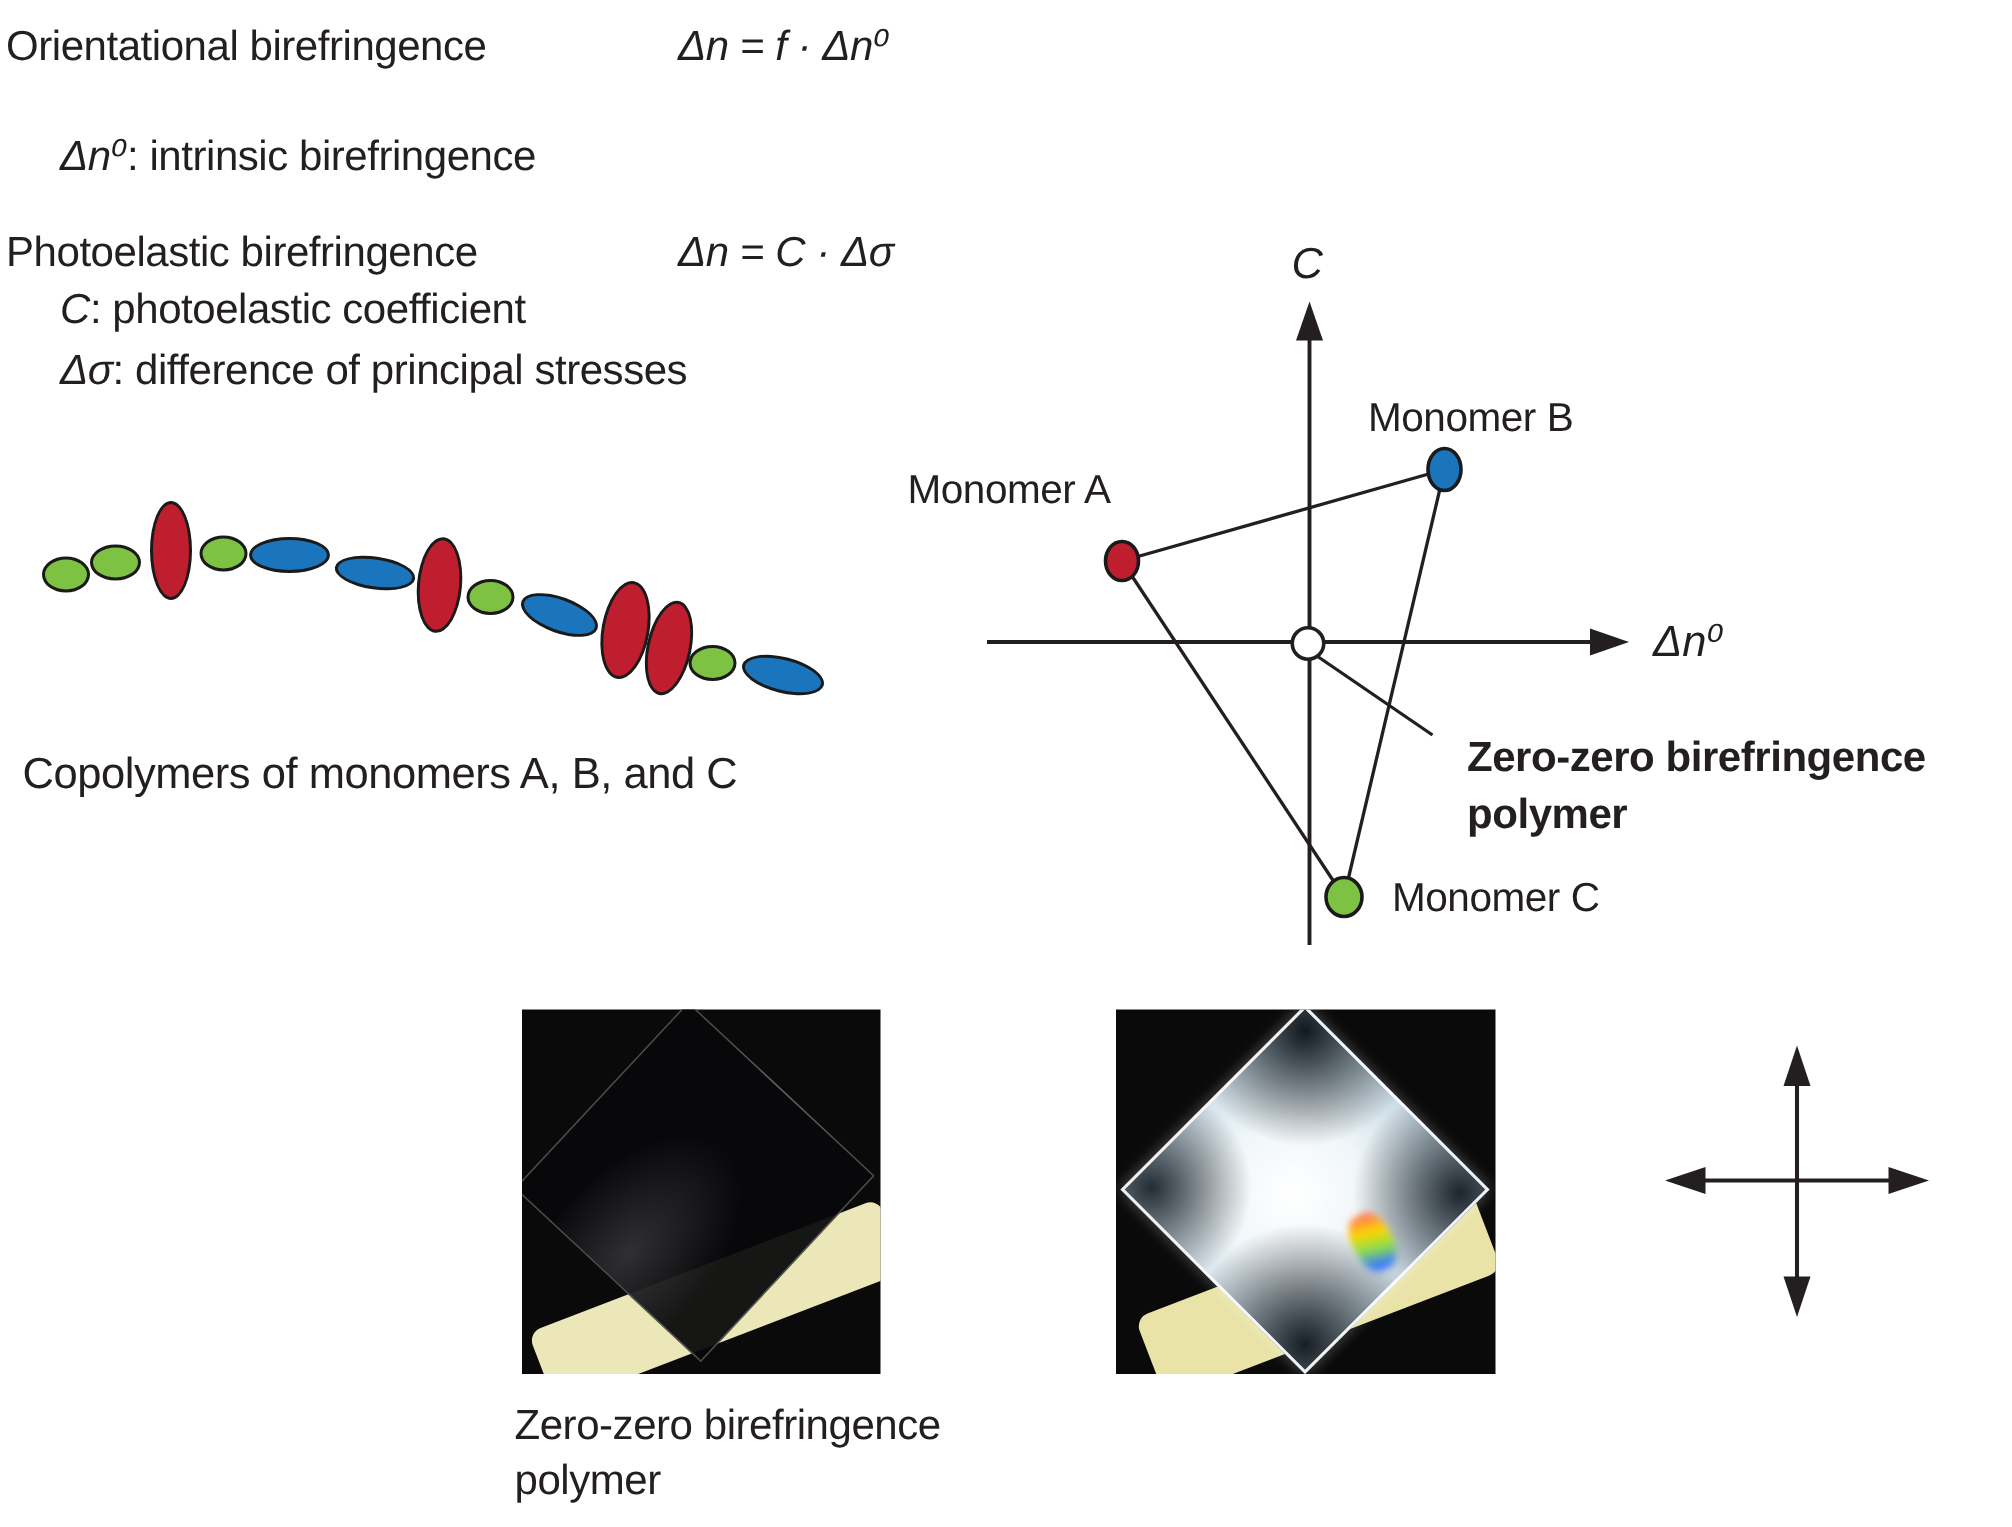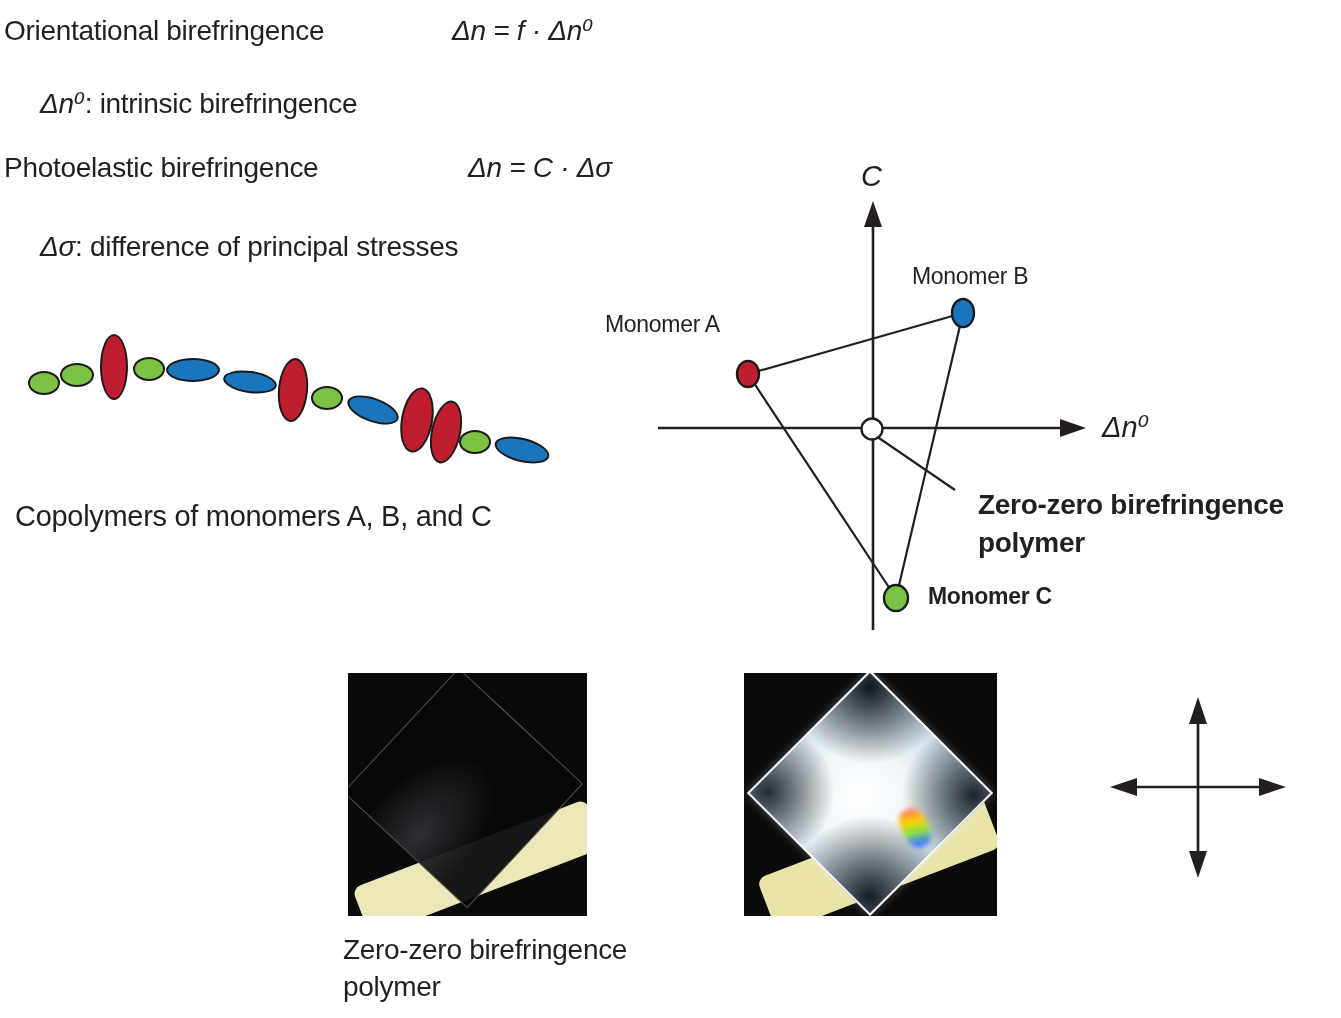--- a/index.html
+++ b/index.html
@@ -7,40 +7,41 @@
     position:relative; width:1341px; height:1018px; background:#ffffff;
     font-family:"Liberation Sans","DejaVu Sans",sans-serif;
     color:#231f20; overflow:hidden;
   }
   .abs { position:absolute; }
   .txt { font-size:28px; line-height:1.2; white-space:nowrap; letter-spacing:-0.3px; }
   .term { font-style:italic; }
   .formula { font-style:italic; }
   .chain-caption { font-size:29px; letter-spacing:-0.3px; white-space:nowrap; }
   .bead { position:absolute; border:2.5px solid #1a1a1a; border-radius:50%; box-sizing:border-box; }
-  .monomer-label { font-size:23px; white-space:nowrap; letter-spacing:-0.3px; }
+  .monomer-label { font-size:27px; white-space:nowrap; letter-spacing:-0.3px; }
   .axis-label { font-size:29px; font-style:italic; white-space:nowrap; }
   .annotation { font-size:28px; font-weight:bold; line-height:1.34; letter-spacing:-0.3px; }
   .photo { position:absolute; background:#0a0a0b; overflow:hidden; }
   .tape { position:absolute; border-radius:9px; }
   .diamond { position:absolute; box-sizing:border-box; }
   .caption { font-size:28px; line-height:1.33; letter-spacing:-0.3px; white-space:nowrap; }
   svg { position:absolute; left:0; top:0; pointer-events:none; }
 </style>
 </head>
 <body>
 
 <div class="page">
 
   <div class="abs txt" style="left:4px; top:14px;">Orientational birefringence</div>
   <div class="abs txt formula" style="left:452px; top:14px;font-style:italic;">Δn = f · Δn⁰</div>
   <div class="abs txt" style="left:40px; top:87px;"><span class="term">Δn⁰</span><span>: intrinsic birefringence</span></div>
 
   <div class="abs txt" style="left:4px; top:151px;text-align:center;">Photoelastic birefringence</div>
-  <div class="abs txt formula" style="left:468px; top:151px;">Δn = C · Δσ</div>
+  <div class="abs txt formula" style="left:452px; top:151px;">Δn = C · Δσ</div>
+  <div class="abs txt" style="left:40px; top:189px;"><span class="term">C</span><span>: photoelastic coefficient</span></div>
   <div class="abs txt" style="left:40px; top:230px;"><span class="term">Δσ</span><span>: difference of principal stresses</span></div>
 
   <div id="chain-layer" class="abs" style="left:0; top:0; width:1341px; height:1018px;">
       <div class="bead" style="left: 28px; top: 371px; width: 32px; height: 24px; background: rgb(125, 194, 66); transform: rotate(0deg);"></div>
       <div class="bead" style="left: 60px; top: 363px; width: 34px; height: 24px; background: rgb(125, 194, 66); transform: rotate(0deg);"></div>
       <div class="bead" style="left: 100px; top: 334px; width: 28px; height: 66px; background: rgb(190, 30, 45); transform: rotate(0deg);"></div>
       <div class="bead" style="left: 133px; top: 357px; width: 32px; height: 24px; background: rgb(125, 194, 66); transform: rotate(0deg);"></div>
       <div class="bead" style="left: 166px; top: 358px; width: 54px; height: 24px; background: rgb(27, 117, 188); transform: rotate(0deg);"></div>
       <div class="bead" style="left: 223px; top: 371px; width: 54px; height: 22px; background: rgb(27, 117, 188); transform: rotate(8deg);"></div>
       <div class="bead" style="left: 278px; top: 358px; width: 30px; height: 64px; background: rgb(190, 30, 45); transform: rotate(5deg);"></div>
@@ -67,21 +68,21 @@
         <ellipse cx="748" cy="374" rx="11" ry="13" fill="#be1e2d" stroke="#1a1a1a" stroke-width="2.4"></ellipse>
         <ellipse cx="963" cy="313" rx="11" ry="14" fill="#1b75bc" stroke="#1a1a1a" stroke-width="2.4"></ellipse>
         <ellipse cx="896" cy="598" rx="12" ry="13" fill="#7dc242" stroke="#1a1a1a" stroke-width="2.4"></ellipse>
       </g>
   </svg>
 
   <div class="abs axis-label" style="left:861px; top:160px;">C</div>
   <div class="abs axis-label" style="left:1102px; top:410px;">Δn⁰</div>
   <div class="abs monomer-label" style="left:605px; top:311px;">Monomer A</div>
   <div class="abs monomer-label" style="left:912px; top:263px;">Monomer B</div>
-  <div class="abs monomer-label" style="left:928px; top:583px;font-weight:bold;">Monomer C</div>
+  <div class="abs monomer-label" style="left:928px; top:583px;">Monomer C</div>
   <div class="abs annotation" style="left:978px; top:486px;">
     <div>Zero-zero birefringence</div>
     <div>polymer</div>
   </div>
 
   <div class="photo" style="left:348px; top:673px; width:239px; height:243px;">
     <div class="tape" style="left:5px; top:169px; width:250px; height:52px; background:#ece7b8; transform:rotate(-21deg);"></div>
     <div class="diamond" style="left:30px; top:30px; width:170px; height:170px; transform:rotate(43deg);
          background: radial-gradient(ellipse at 50% 88%, rgba(96,96,102,0.45) 0%, rgba(20,20,24,0) 45%), rgba(9,9,11,0.94);
          border:1px solid rgba(175,175,165,0.42);"></div>

